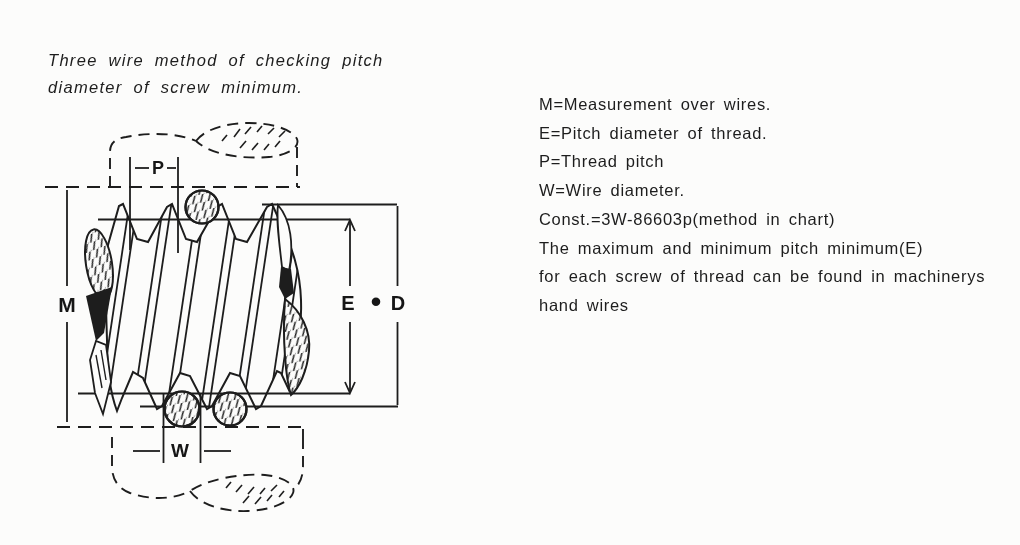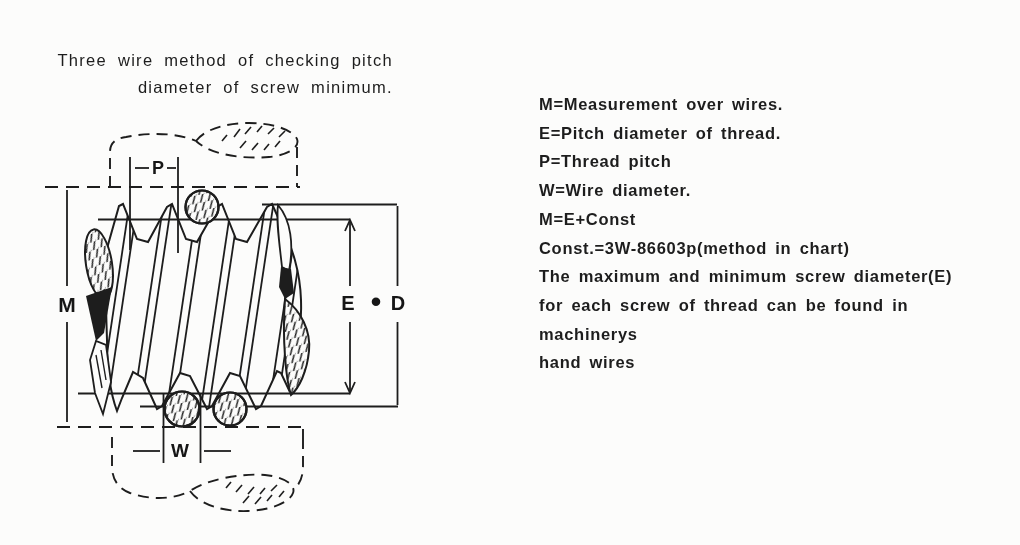--- a/index.html
+++ b/index.html
@@ -10,36 +10,36 @@
   .page{
     position:relative;
     width:1020px;height:545px;
     background:#fcfcfb;
     overflow:hidden;
     color:#1d1d1d;
   }
   .title{
     position:absolute;
     left:48px;top:47px;width:345px;
-    text-align:right;
+    text-align:left;
     font-size:16.5px;
     line-height:26.5px;
     letter-spacing:1.3px;
     word-spacing:5px;
     color:#1d1d1d;
+    font-style:italic;
   }
   .legend{
     position:absolute;
     left:539px;top:90px;width:460px;
     font-size:16.5px;
     line-height:28.7px;
     letter-spacing:0.7px;
     word-spacing:3px;
     color:#1d1d1d;
-    font-weight:bold;
   }
   .diagram-svg{
     position:absolute;left:0;top:0;width:1020px;height:545px;
   }
   .dim-label{
     position:absolute;
     transform:translate(-50%,-50%);
     font-weight:600;
     color:#161616;
     letter-spacing:0;
@@ -60,23 +60,22 @@
   <div class="title">
     <div>Three wire method of checking pitch</div>
     <div>diameter of screw minimum.</div>
   </div>
 
   <div class="legend">
     <div>M=Measurement over wires.</div>
     <div>E=Pitch diameter of thread.</div>
     <div>P=Thread pitch</div>
     <div>W=Wire diameter.</div>
-    <div>M=E+Const</div>
     <div>Const.=3W-86603p(method in chart)</div>
-    <div>The maximum and minimum screw diameter(E)</div>
+    <div>The maximum and minimum pitch minimum(E)</div>
     <div>for each screw of thread can be found in machinerys</div>
     <div>hand wires</div>
   </div>
 
   <svg class="diagram-svg" viewBox="0 0 1020 545">
     <defs>
       <pattern id="hatch" width="8" height="8" patternUnits="userSpaceOnUse" patternTransform="rotate(-12)">
         <line x1="8" y1="8" x2="14" y2="-4" stroke="#1d1d1d" stroke-width="1.5"></line>
         <line x1="2" y1="8" x2="8" y2="-4" stroke="#1d1d1d" stroke-width="1.5"></line>
       </pattern>

